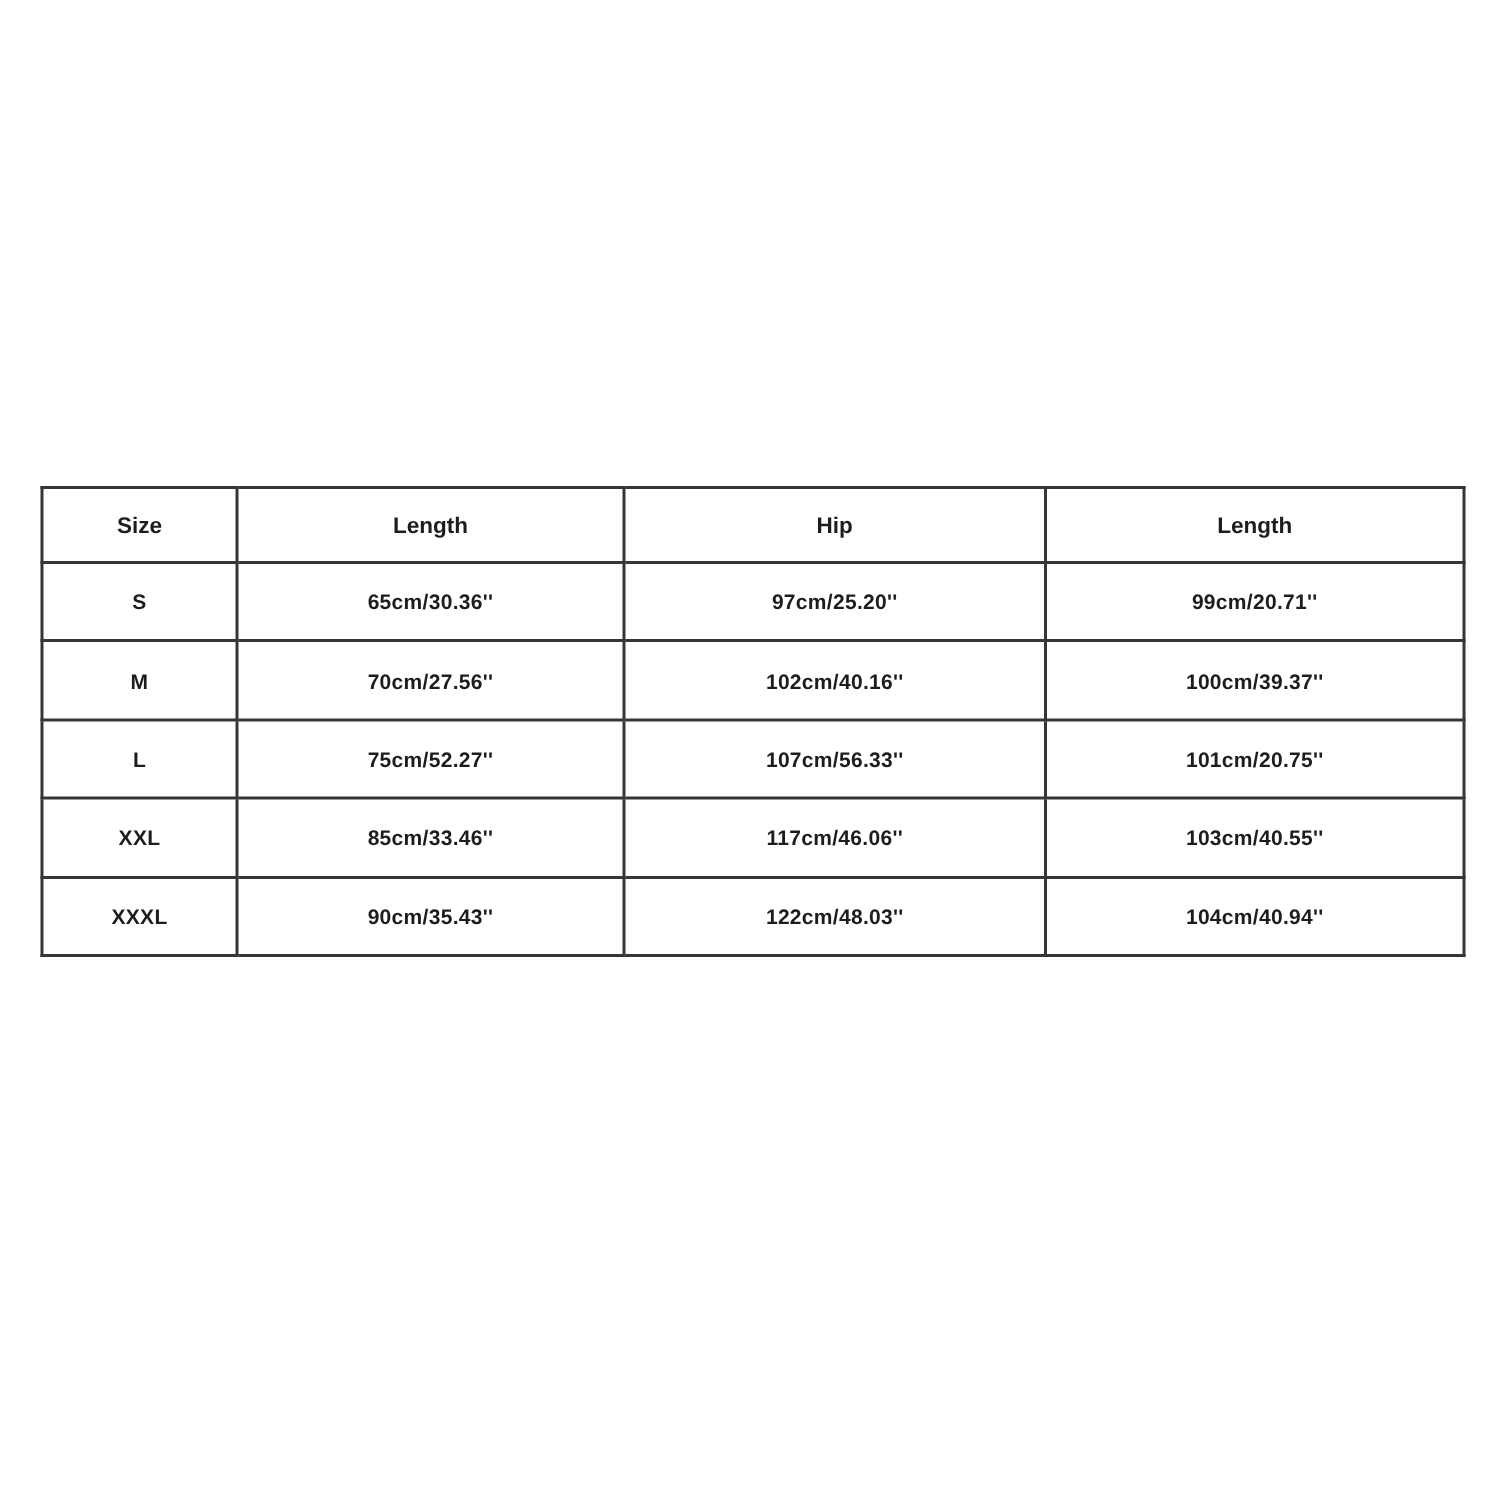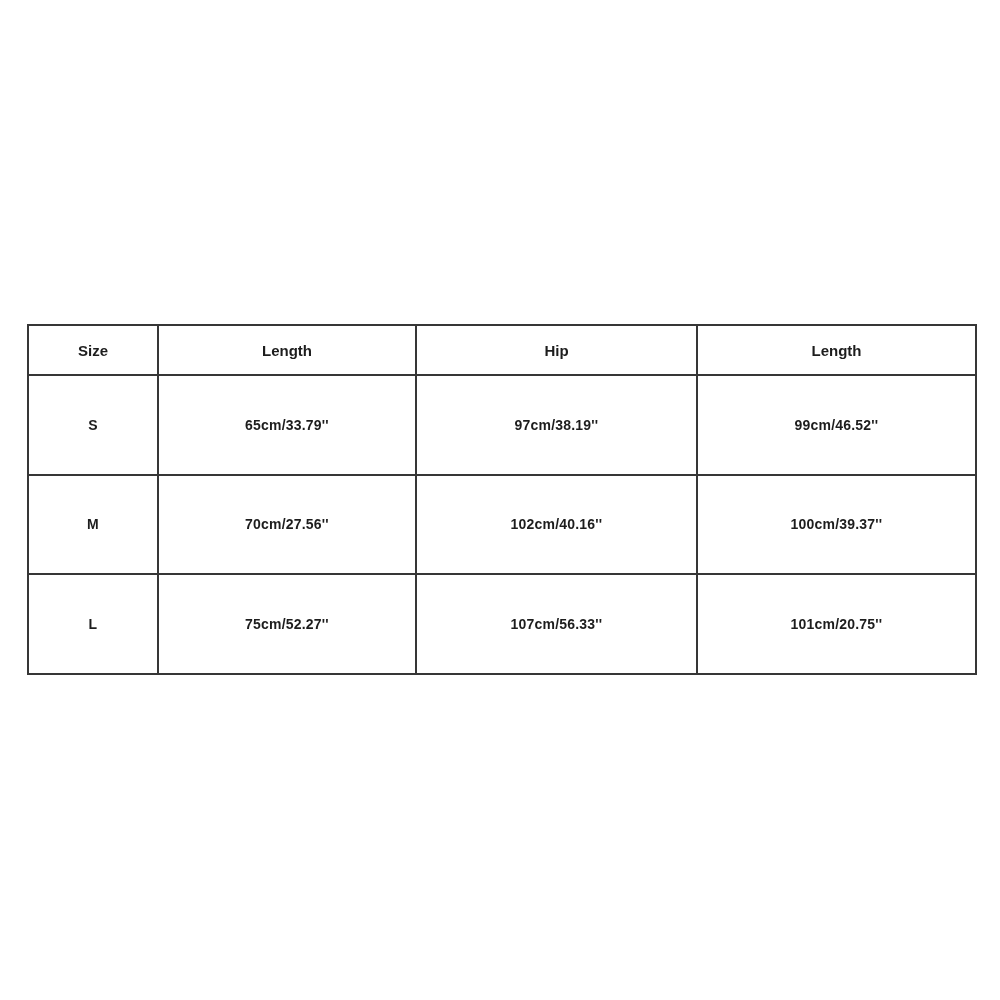--- a/index.html
+++ b/index.html
@@ -7,21 +7,21 @@
     width: 1000px;
     height: 1000px;
     background: #ffffff;
     font-family: "Liberation Sans", sans-serif;
   }
   .size-chart-wrap {
     position: absolute;
     left: 27px;
     top: 324px;
     width: 948px;
-    height: 351px;
+    height: 314px;
   }
   table.size-chart {
     width: 100%;
     height: 100%;
     border-collapse: collapse;
     table-layout: fixed;
     background: #ffffff;
   }
   table.size-chart th,
   table.size-chart td {
@@ -63,31 +63,43 @@
       <tr>
         <th>Size</th>
         <th>Length</th>
         <th>Hip</th>
         <th>Length</th>
       </tr>
     </thead>
     <tbody>
       <tr>
         <td>S</td>
-        <td>65cm/33.79''</td>
-        <td>97cm/38.19''</td>
-        <td>99cm/46.52''</td>
+        <td>65cm/30.36''</td>
+        <td>97cm/25.20''</td>
+        <td>99cm/20.71''</td>
       </tr>
       <tr>
         <td>M</td>
         <td>70cm/27.56''</td>
         <td>102cm/40.16''</td>
         <td>100cm/39.37''</td>
       </tr>
       <tr>
         <td>L</td>
         <td>75cm/52.27''</td>
         <td>107cm/56.33''</td>
         <td>101cm/20.75''</td>
       </tr>
+      <tr>
+        <td>XXL</td>
+        <td>85cm/33.46''</td>
+        <td>117cm/46.06''</td>
+        <td>103cm/40.55''</td>
+      </tr>
+      <tr>
+        <td>XXXL</td>
+        <td>90cm/35.43''</td>
+        <td>122cm/48.03''</td>
+        <td>104cm/40.94''</td>
+      </tr>
     </tbody>
   </table>
 </div>
 
 </body></html>

